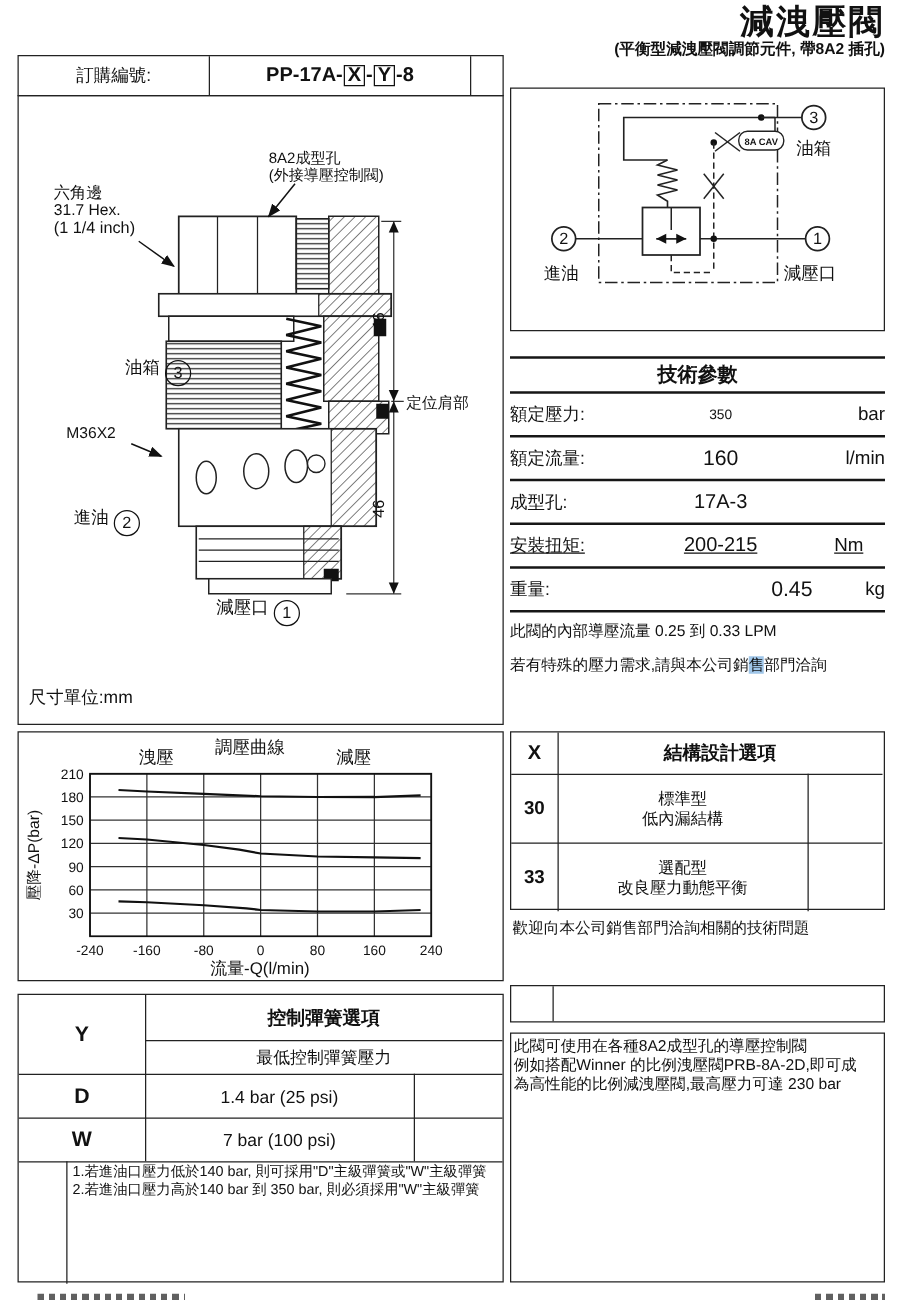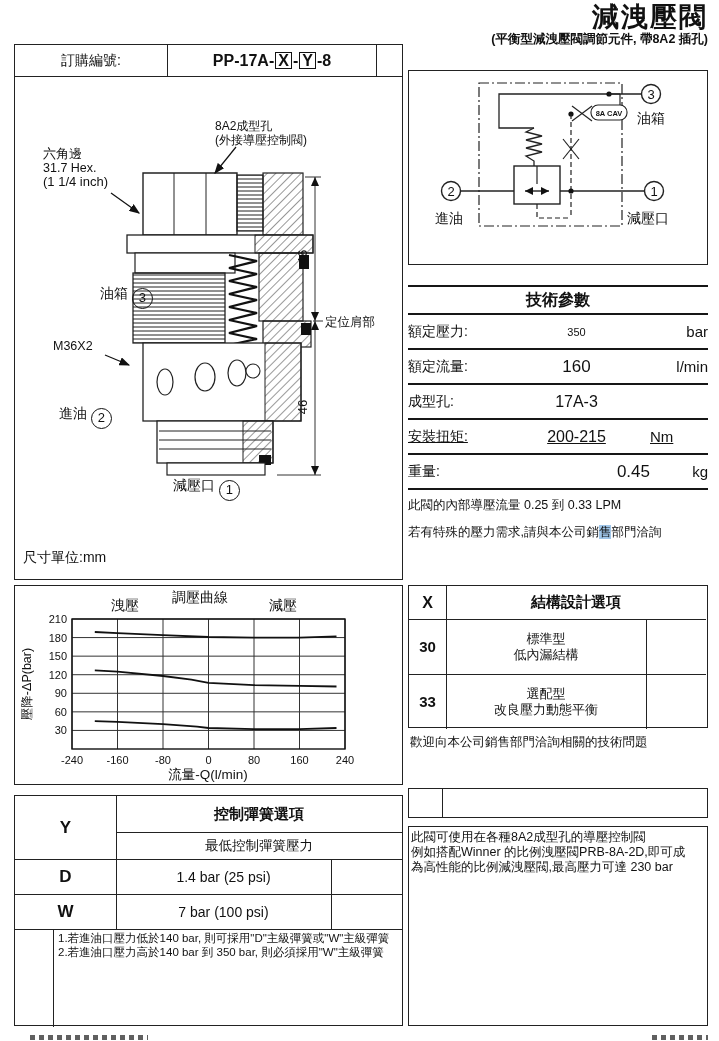--- a/index.html
+++ b/index.html
@@ -181,21 +181,21 @@
     <div style="width:58px;font-size:15px;text-align:right;">l/min</div>
   </div>
   <div style="display:flex;align-items:center;height:33px;border-bottom:2px solid #161616;">
     <div style="width:95px;font-size:14px;">成型孔:</div>
     <div style="flex:1;text-align:center;font-size:16px;">17A-3</div>
     <div style="width:58px;font-size:15px;text-align:right;"></div>
   </div>
   <div style="display:flex;align-items:center;height:33px;border-bottom:2px solid #161616;text-decoration:underline;">
     <div style="width:95px;font-size:14px;">安裝扭矩:</div>
     <div style="flex:1;text-align:center;font-size:16px;">200-215</div>
-    <div style="width:58px;font-size:15px;text-align:left;">Nm</div>
+    <div style="width:58px;font-size:15px;text-align:center;">Nm</div>
   </div>
   <div style="display:flex;align-items:center;height:33px;border-bottom:2px solid #161616;">
     <div style="width:95px;font-size:14px;">重量:</div>
     <div style="flex:1;text-align:right;font-size:17px;">0.45</div>
     <div style="width:58px;font-size:15px;text-align:right;">kg</div>
   </div>
   <div class="serif" style="margin-top:7px;font-size:12.5px;">此閥的內部導壓流量 0.25 到 0.33 LPM</div>
   <div class="serif" style="margin-top:10px;font-size:12.5px;">
     <span>若有特殊的壓力需求,請與本公司銷</span><span class="hl">售</span><span>部門洽詢</span>
   </div>

